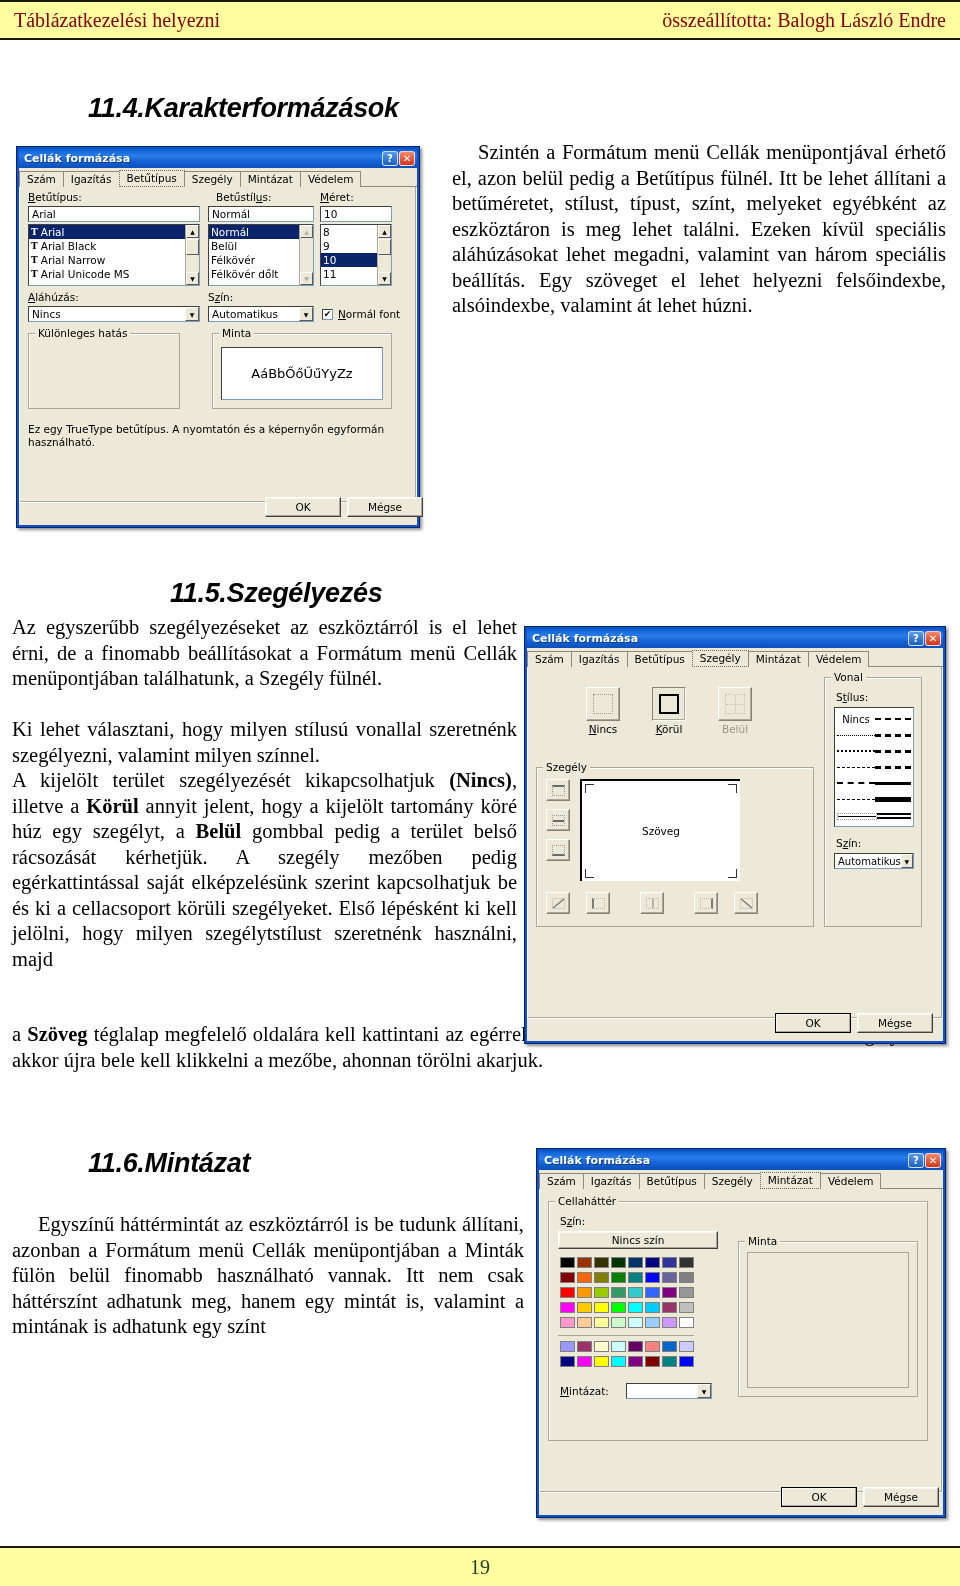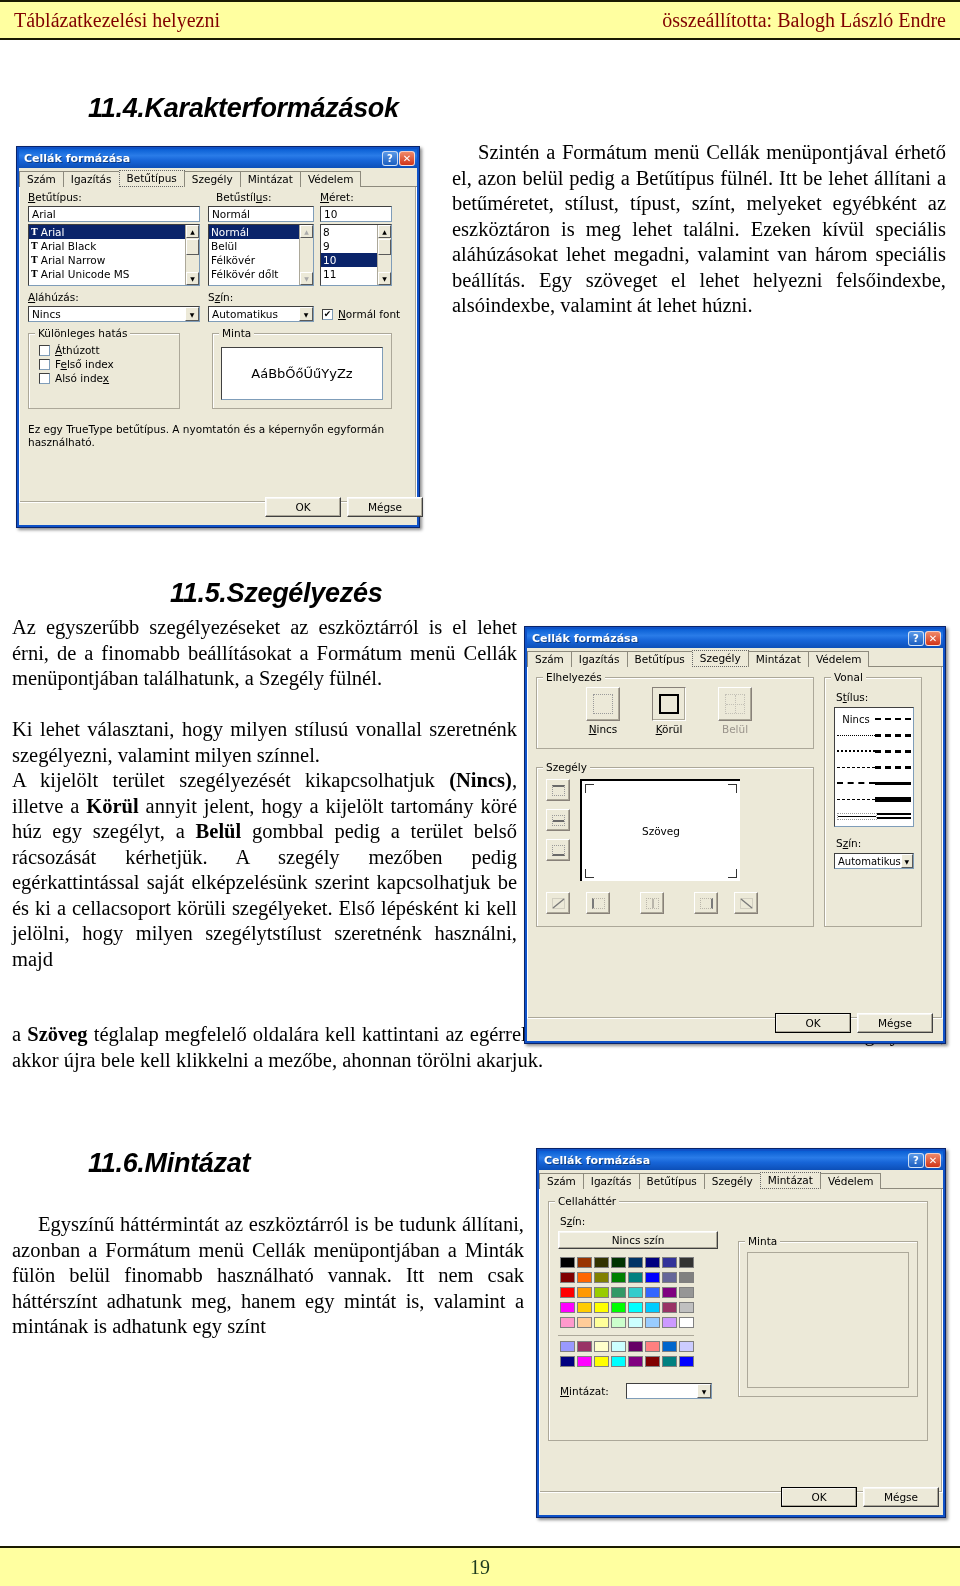--- a/index.html
+++ b/index.html
@@ -255,34 +255,20 @@
         <span>Automatikus</span>
         <span class="ar">▼</span>
       </div>
       <div class="chk" style="position:absolute;left:302px;top:119px;">
         <span class="bx">✔</span>
         <span><span class="u">N</span>ormál font</span>
       </div>
 
       <div class="grp" style="position:absolute;left:8px;top:146px;width:152px;height:76px;">
         <span class="cap">Különleges hatás</span>
-        <div style="padding:8px 0 0 10px;">
-          <div class="chk">
-            <span class="bx"></span>
-            <span><span class="u">Á</span>thúzott</span>
-          </div>
-          <div class="chk">
-            <span class="bx"></span>
-            <span>F<span class="u">e</span>lső index</span>
-          </div>
-          <div class="chk">
-            <span class="bx"></span>
-            <span>Alsó inde<span class="u">x</span></span>
-          </div>
-        </div>
       </div>
 
       <div class="grp" style="position:absolute;left:192px;top:146px;width:180px;height:76px;">
         <span class="cap">Minta</span>
         <div style="position:absolute;left:8px;top:13px;right:8px;bottom:8px;background:#fff;border:1px solid #404040;border-right-color:#7f9db9;border-bottom-color:#7f9db9;display:flex;align-items:center;justify-content:center;font-size:13px;">AáBbŐőŰűYyZz</div>
       </div>
 
       <div class="note" style="position:absolute;left:8px;top:236px;width:360px;">Ez egy TrueType betűtípus.  A nyomtatón és a képernyőn egyformán használható.</div>
     </div>
 
@@ -317,23 +303,20 @@
     <div class="tabs">
       <div class="tab">Szám</div>
       <div class="tab">Igazítás</div>
       <div class="tab">Betűtípus</div>
       <div class="tab sel">Szegély</div>
       <div class="tab">Mintázat</div>
       <div class="tab">Védelem</div>
     </div>
     <div class="panel" style="height:352px;">
 
-      <div class="grp" style="position:absolute;left:8px;top:10px;width:278px;height:72px;">
-        <span class="cap">Elhelyezés</span>
-      </div>
       <div style="position:absolute;left:58px;top:20px;display:flex;gap:32px;align-items:flex-start;">
         <div style="display:flex;flex-direction:column;align-items:center;">
           <div class="pbtn">
             <div class="pbox" style="border:1px dotted #9a9a9a;"></div>
           </div>
           <div style="font-size:10.5px;margin-top:2px;"><span class="u">N</span>incs</div>
         </div>
         <div style="display:flex;flex-direction:column;align-items:center;">
           <div class="pbtn" style="border:1px solid #888179;border-right-color:#fff;border-bottom-color:#fff;">
             <div class="pbox" style="border:2px solid #000;"></div>

